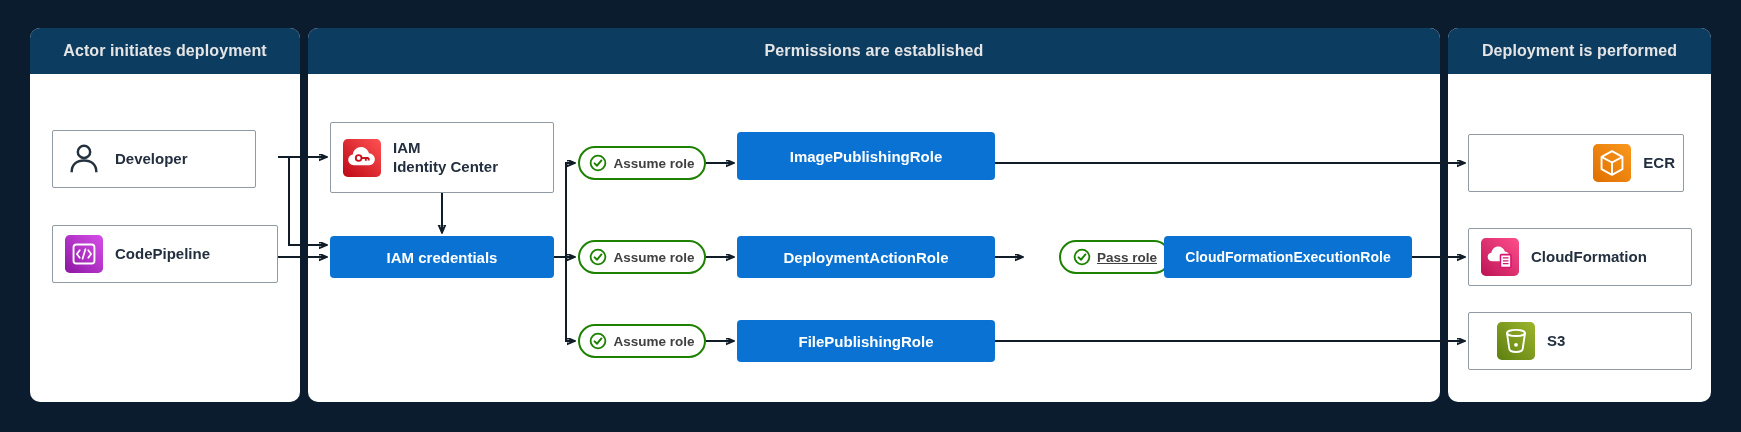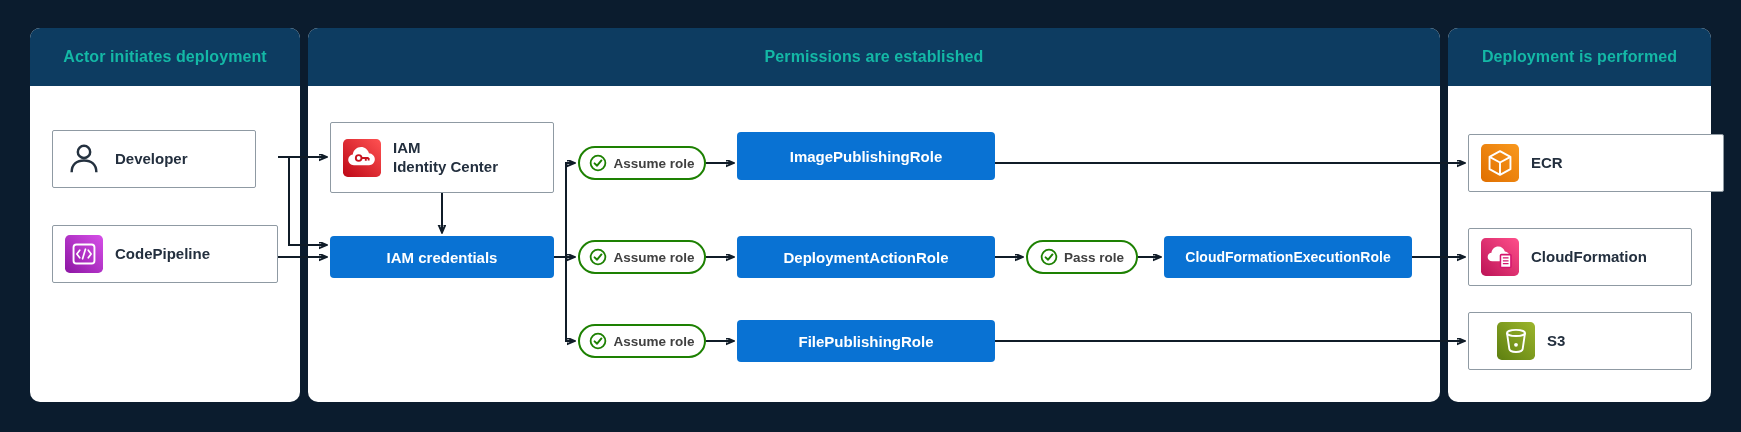--- a/index.html
+++ b/index.html
@@ -14,23 +14,23 @@
   .panel {
     position: absolute;
     top: 28px;
     height: 374px;
     background: #ffffff;
     border-radius: 10px;
     overflow: hidden;
     z-index: 1;
   }
   .panel header {
-    height: 58px;
+    height: 46px;
     background: #0d3c61;
-    color: #14b8a6;
+    color: #e5e5e5;
     display: flex;
     align-items: center;
     justify-content: center;
     font-weight: bold;
     font-size: 16px;
     letter-spacing: 0.1px;
     text-align: right;
   }
   svg.arrows {
     position: absolute;
@@ -197,33 +197,33 @@
         <path d="M6.2 10.4 L9 13 L13.8 7.2" fill="none" stroke="#1d8102" stroke-width="2.2" stroke-linecap="round" stroke-linejoin="round"></path>
       </svg>
     </span>
     <span>Assume role</span>
   </div>
 
   <div class="role" style="left:737px; top:132px; width:258px; height:48px;">ImagePublishingRole</div>
   <div class="role" style="left:737px; top:236px; width:258px; height:42px;">DeploymentActionRole</div>
   <div class="role" style="left:737px; top:320px; width:258px; height:42px;">FilePublishingRole</div>
 
-  <div class="pill" style="left:1026px; top:240px; width:112px;">
+  <div class="pill" style="left:1059px; top:240px; width:112px;text-decoration:underline;">
     <span class="check">
       <svg width="18" height="18" viewBox="0 0 20 20">
         <circle cx="10" cy="10" r="8.2" fill="none" stroke="#1d8102" stroke-width="2"></circle>
         <path d="M6.2 10.4 L9 13 L13.8 7.2" fill="none" stroke="#1d8102" stroke-width="2.2" stroke-linecap="round" stroke-linejoin="round"></path>
       </svg>
     </span>
     <span>Pass role</span>
   </div>
 
   <div class="role" style="left:1164px; top:236px; width:248px; height:42px; font-size:14px;">CloudFormationExecutionRole</div>
 
-  <div class="node" style="left:1468px; top:134px; width:256px; height:58px;">
+  <div class="node" style="left:1468px; top:134px; width:216px; height:58px;justify-content:flex-end;">
     <span class="icon">
       <svg width="38" height="38" viewBox="0 0 40 40">
         <defs>
           <linearGradient id="grad-orange" x1="0" y1="40" x2="40" y2="0" gradientUnits="userSpaceOnUse">
             <stop offset="0" stop-color="#e06f00"></stop>
               <stop offset="1" stop-color="#f9981d"></stop>
           </linearGradient>
         </defs>
         <rect width="40" height="40" rx="5" fill="url(#grad-orange)"></rect>
         <path d="M20 7.5 L31 13.5 V26.5 L20 32.5 L9 26.5 V13.5 Z" fill="none" stroke="#ffffff" stroke-width="2" stroke-linejoin="round"></path>

